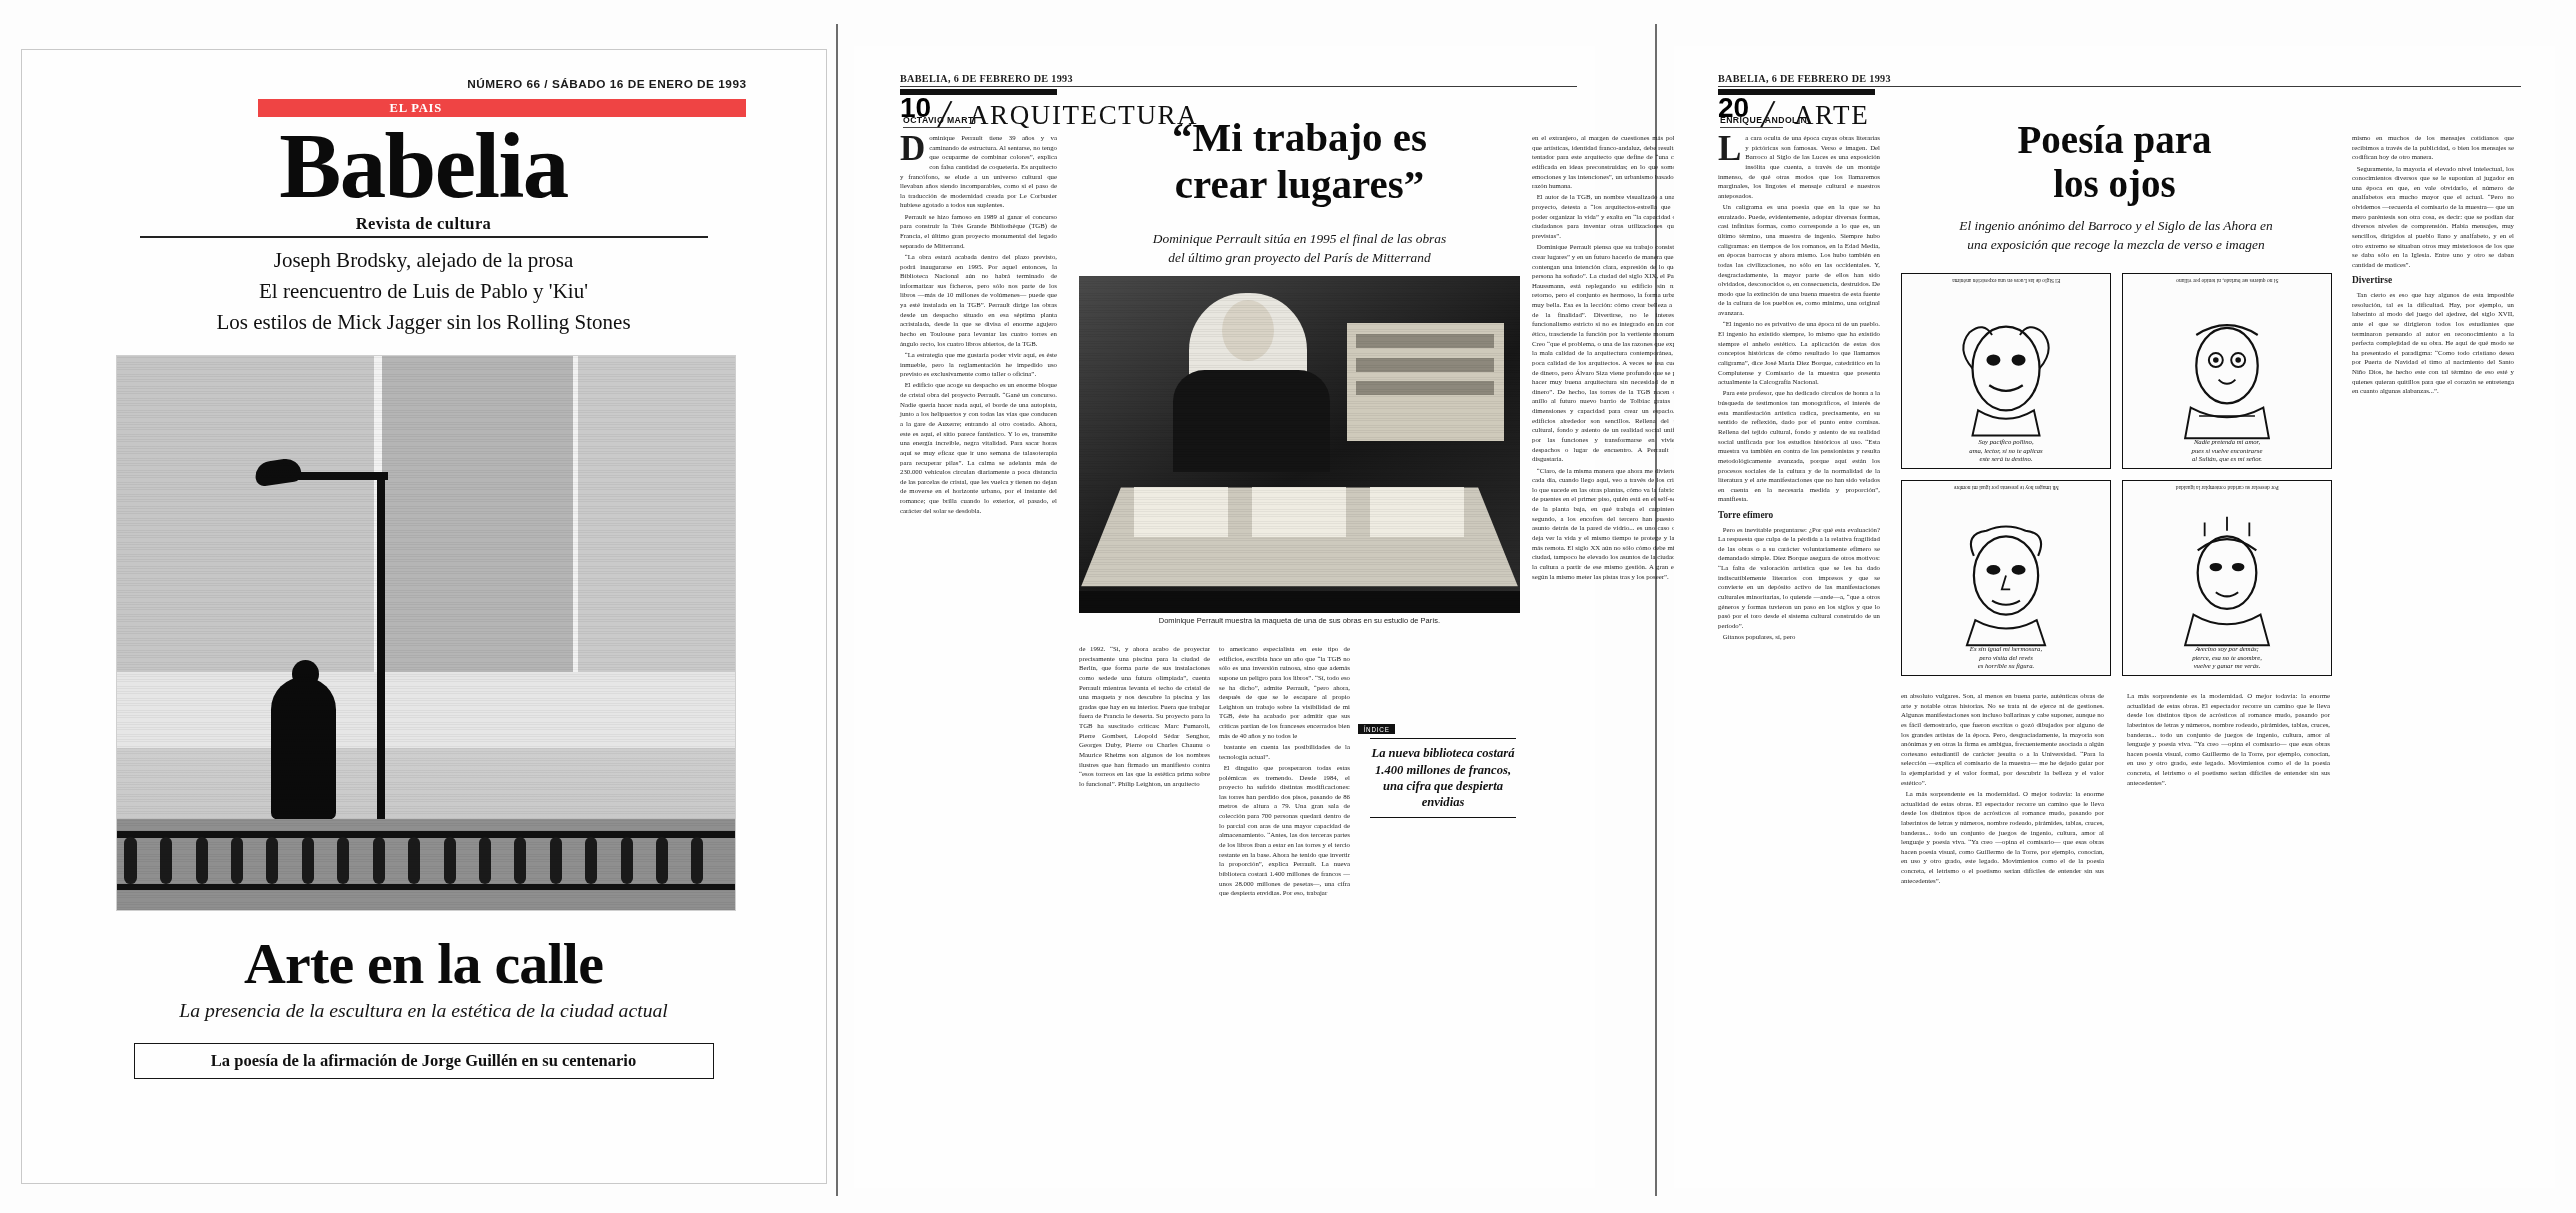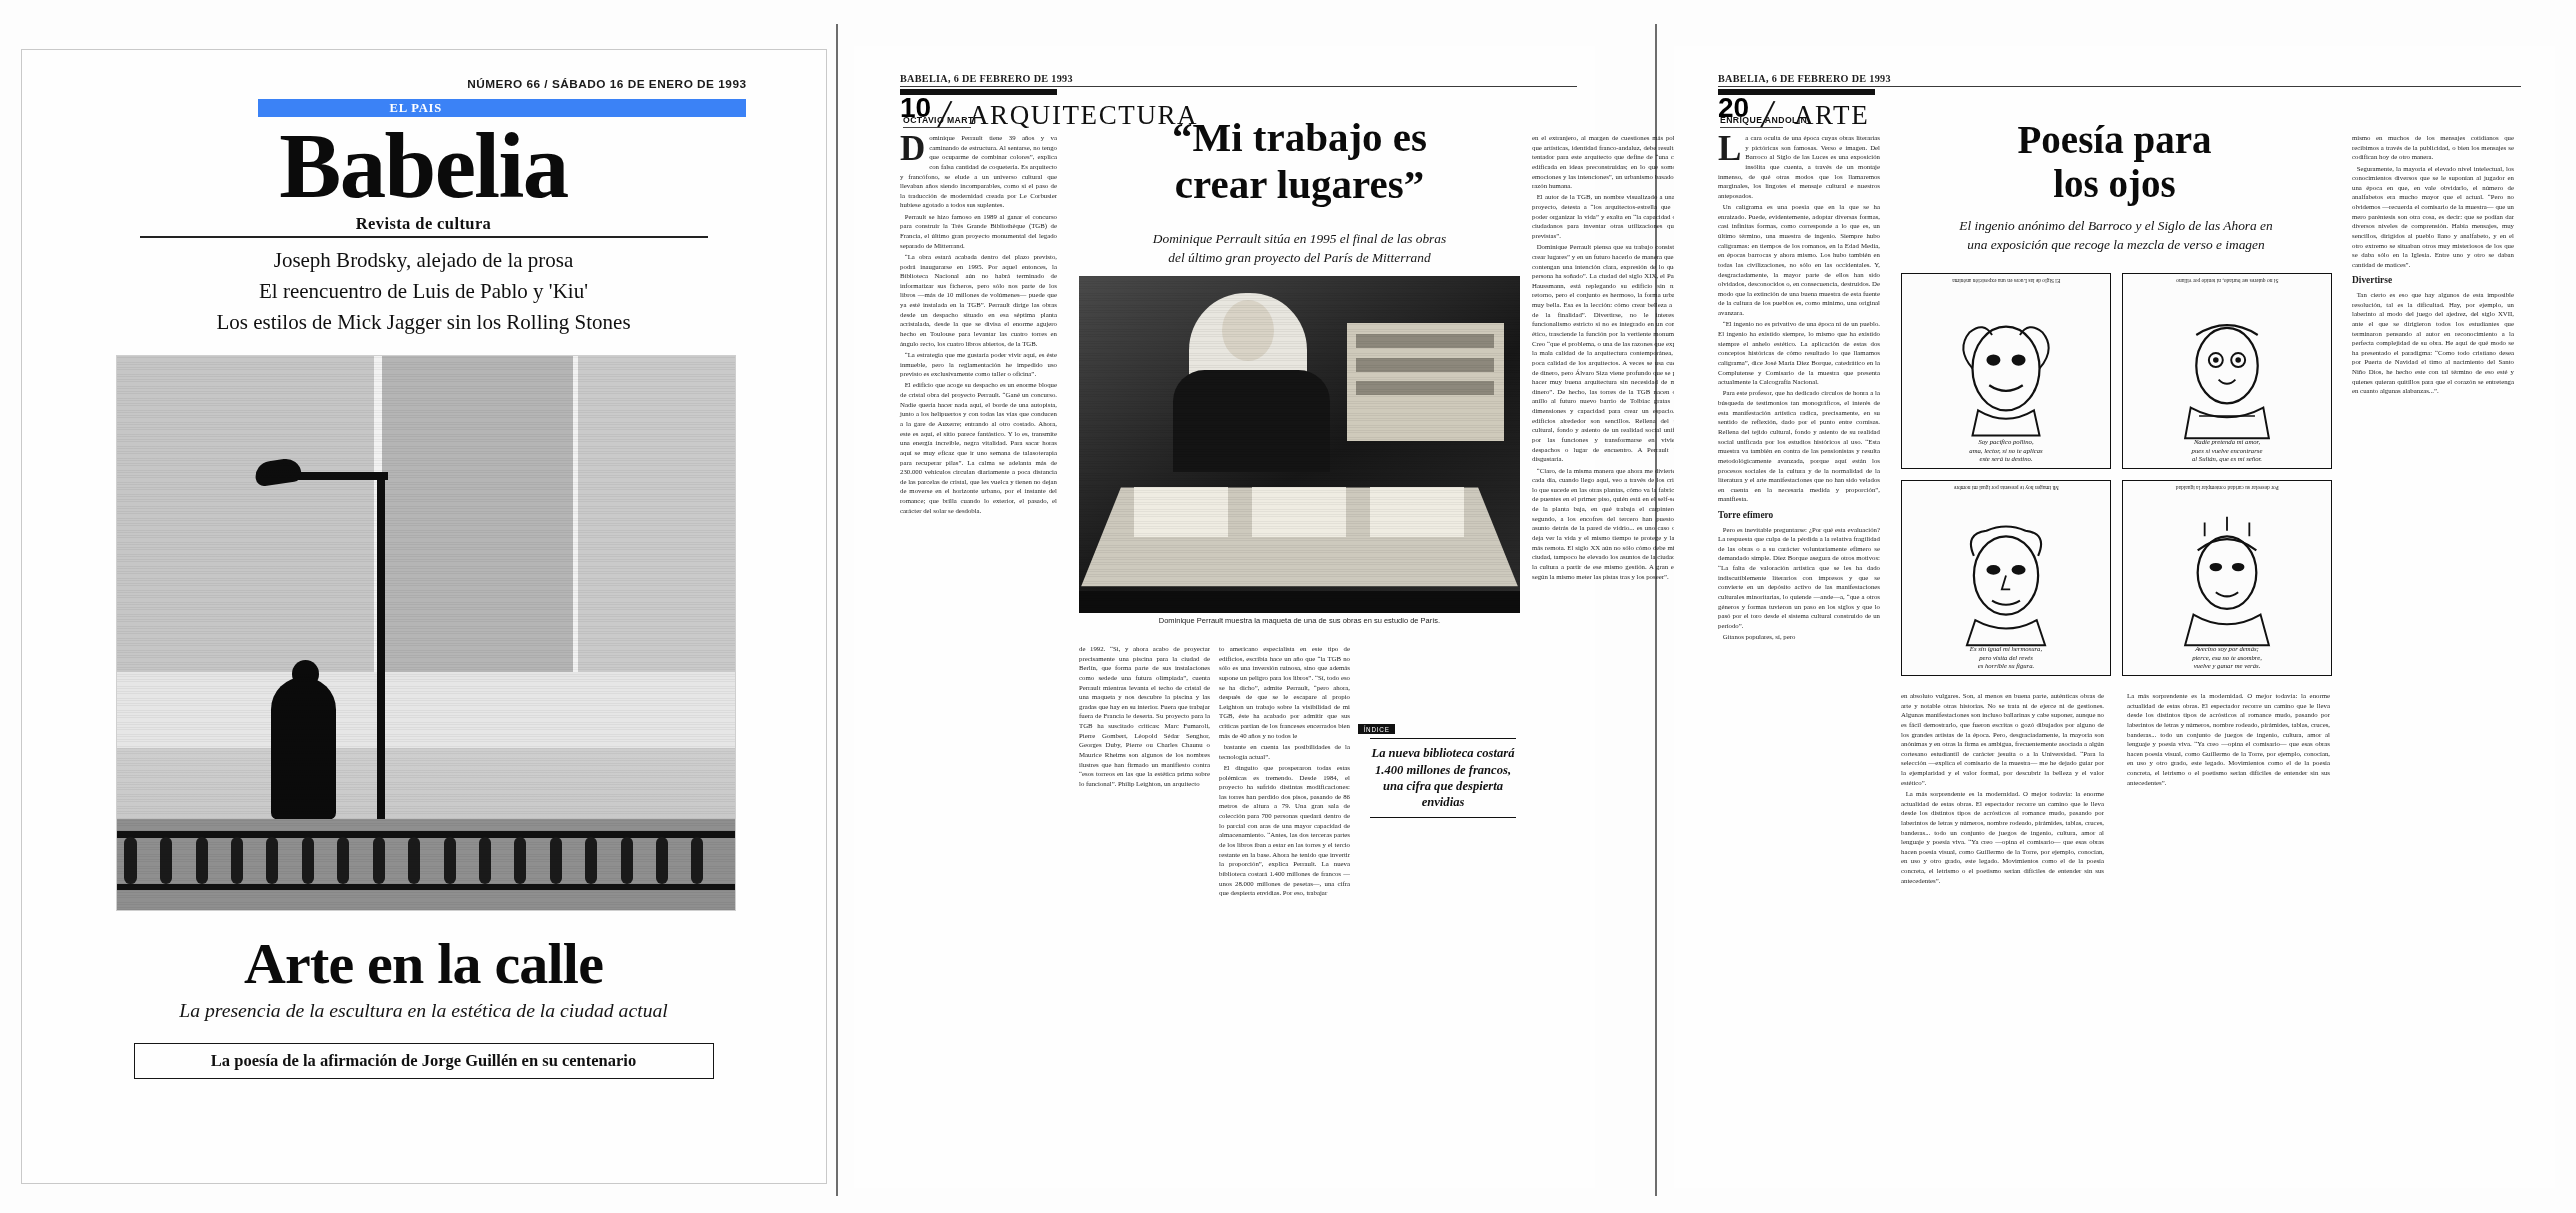--- a/index.html
+++ b/index.html
@@ -14,21 +14,21 @@
   .pageB{left:854px;top:46px;width:741px;height:1142px;background:#fefefe;}
   .pageC{left:1674px;top:46px;width:881px;height:1142px;background:#fefefe;}
 
   .vrule{position:absolute;top:23.6px;width:1.6px;height:1172px;background:#6d6d6d;}
   .vrule.v1{left:836px;}
   .vrule.v2{left:1655px;}
 
   
   .a-issue{position:absolute;right:79px;top:27px;font-family:"Liberation Sans",sans-serif;
            font-size:11.8px;font-weight:bold;letter-spacing:0.5px;color:#1a1a1a;}
-  .a-bar{position:absolute;left:236px;top:49px;width:488px;height:18px;background:#3b82f6;}
+  .a-bar{position:absolute;left:236px;top:49px;width:488px;height:18px;background:#ef4444;}
   .a-bar span{color:#fff;font-family:"Liberation Serif",serif;font-weight:bold;font-size:12.6px;
               letter-spacing:0.8px;position:absolute;left:132px;top:1.6px;}
   .a-title{position:absolute;left:0;right:0;top:69px;text-align:center;
            font-family:"Liberation Serif",serif;font-weight:bold;font-size:93px;letter-spacing:-1.6px;
            line-height:1.02;color:#0b0b0b;}
   .a-sub{position:absolute;left:0;right:0;top:164px;text-align:center;font-weight:bold;font-size:16.5px;
          letter-spacing:0.4px;}
   .a-hr{position:absolute;left:118px;right:118px;top:186px;height:1.6px;background:#222;}
   .a-lines{position:absolute;left:0;right:0;top:195px;text-align:center;}
   .a-lines div{font-size:21px;line-height:1.48;color:#101010;}

